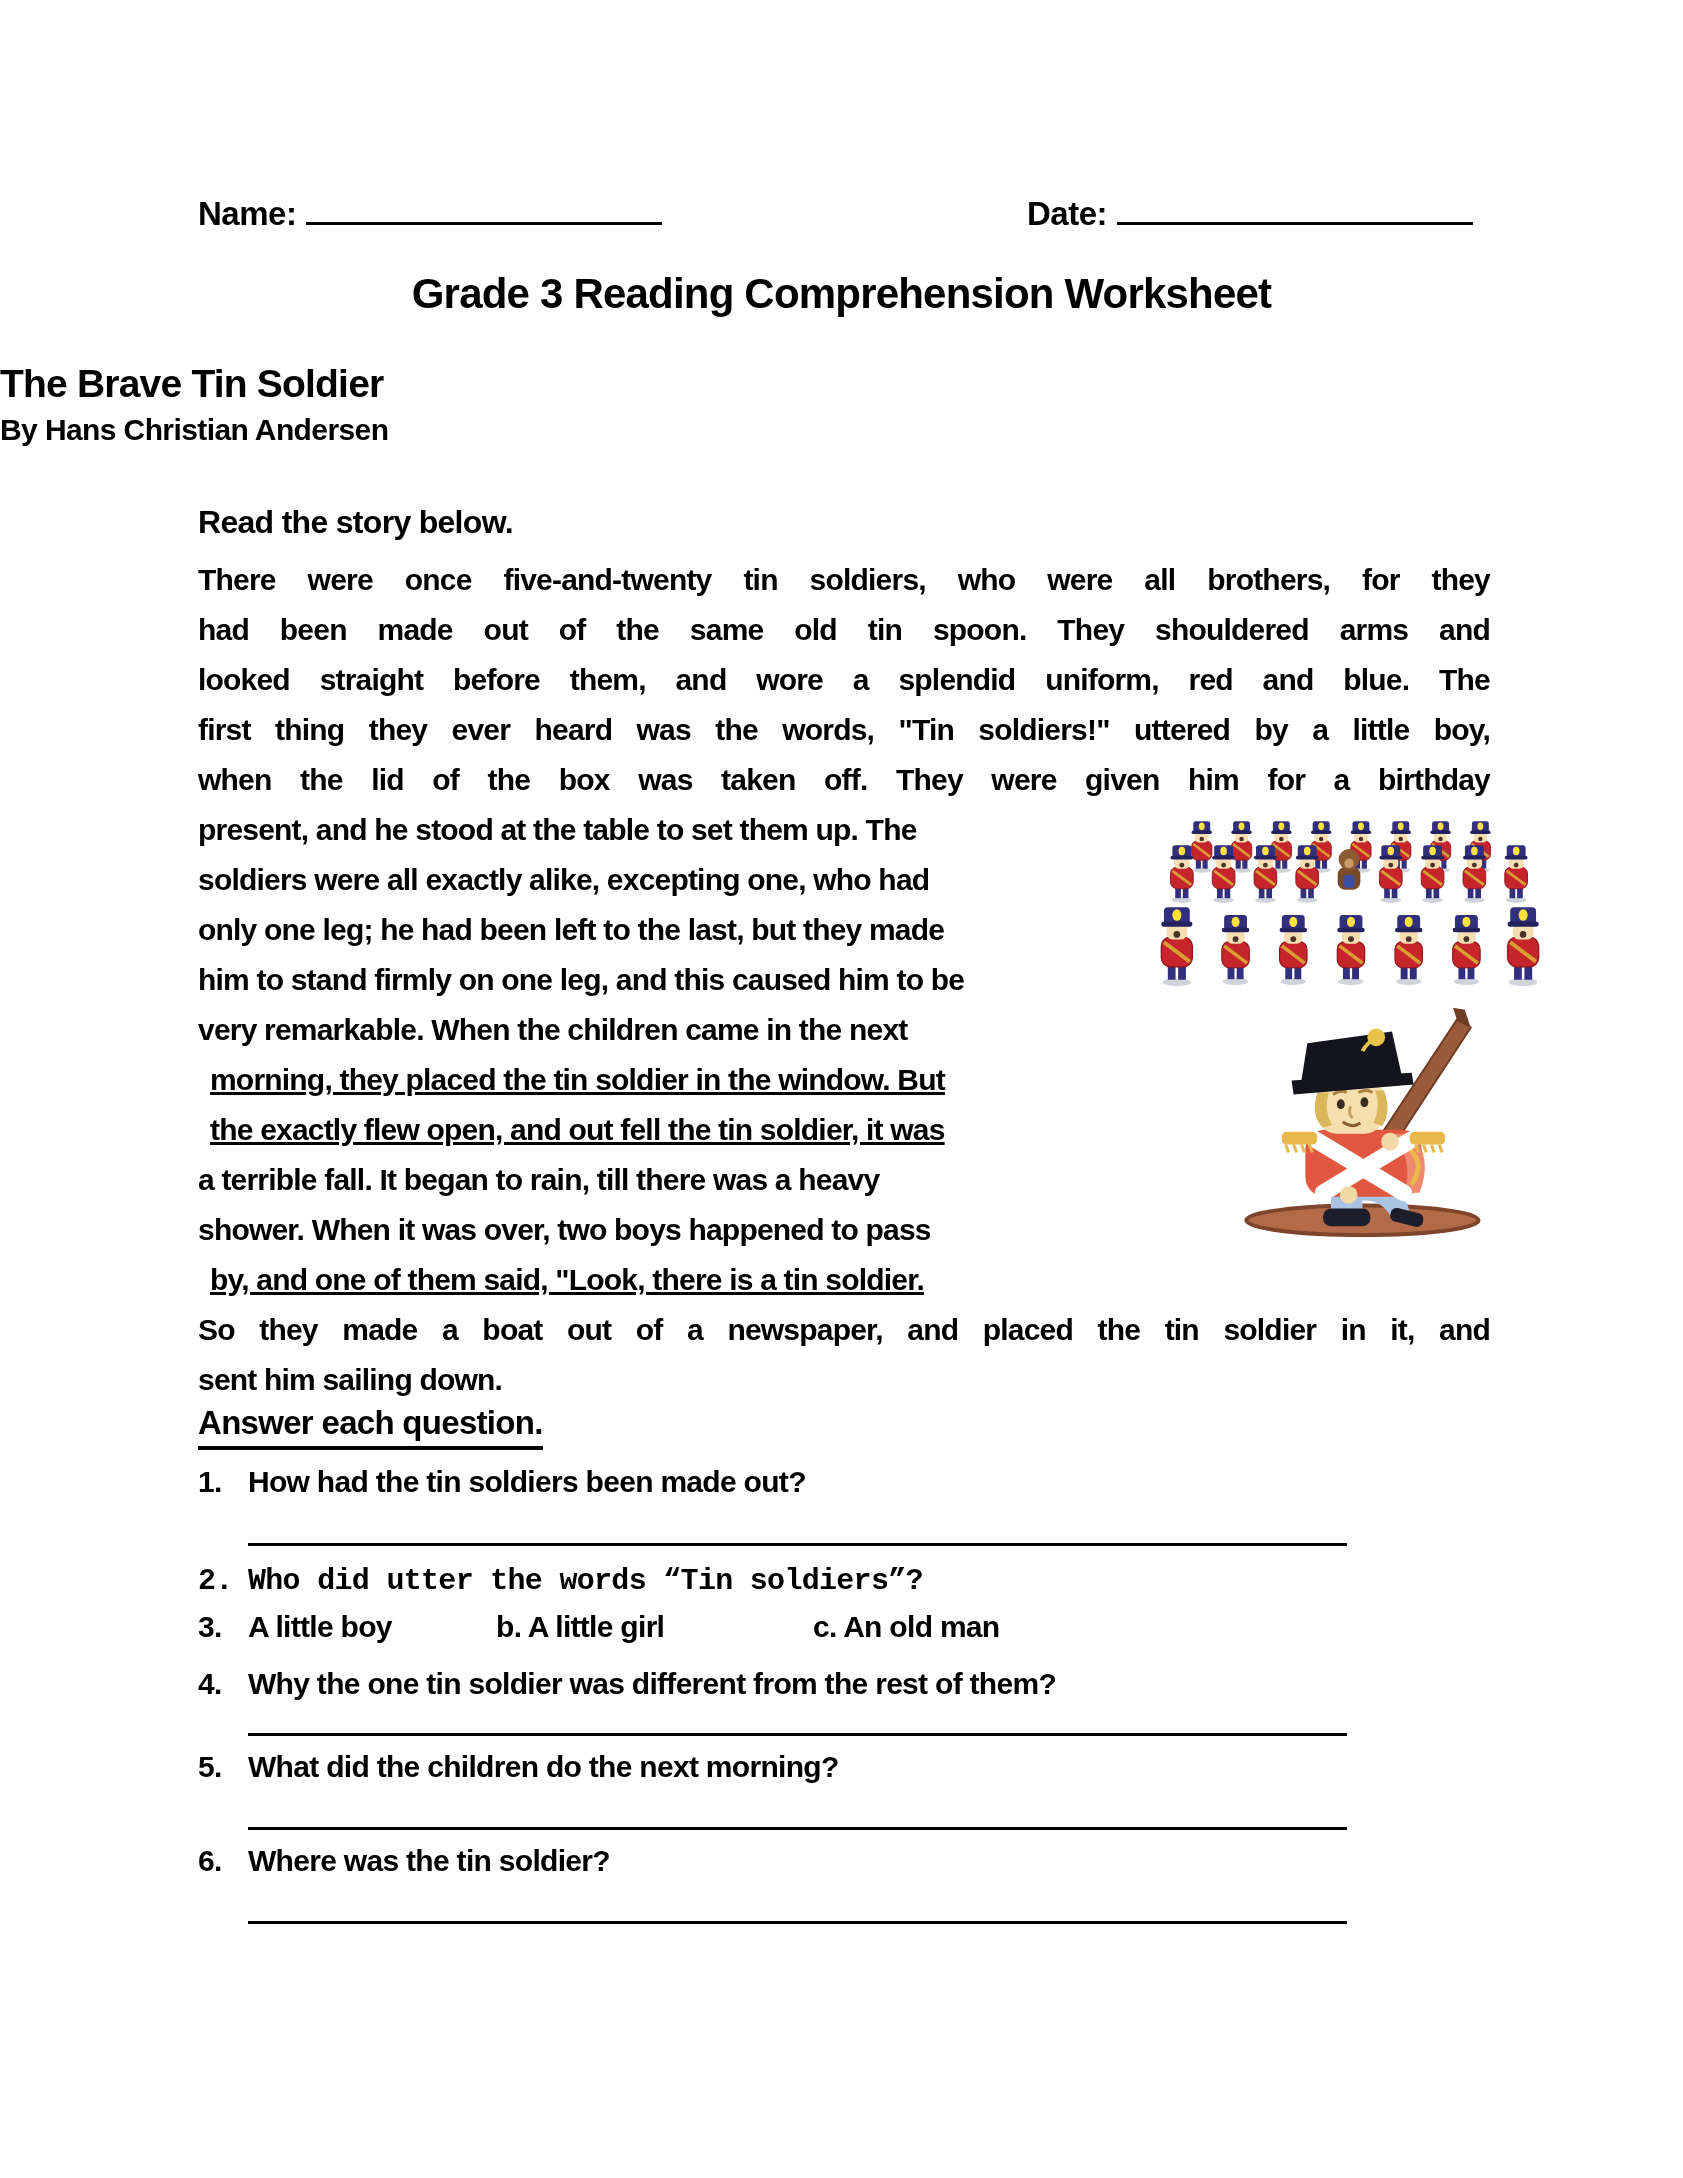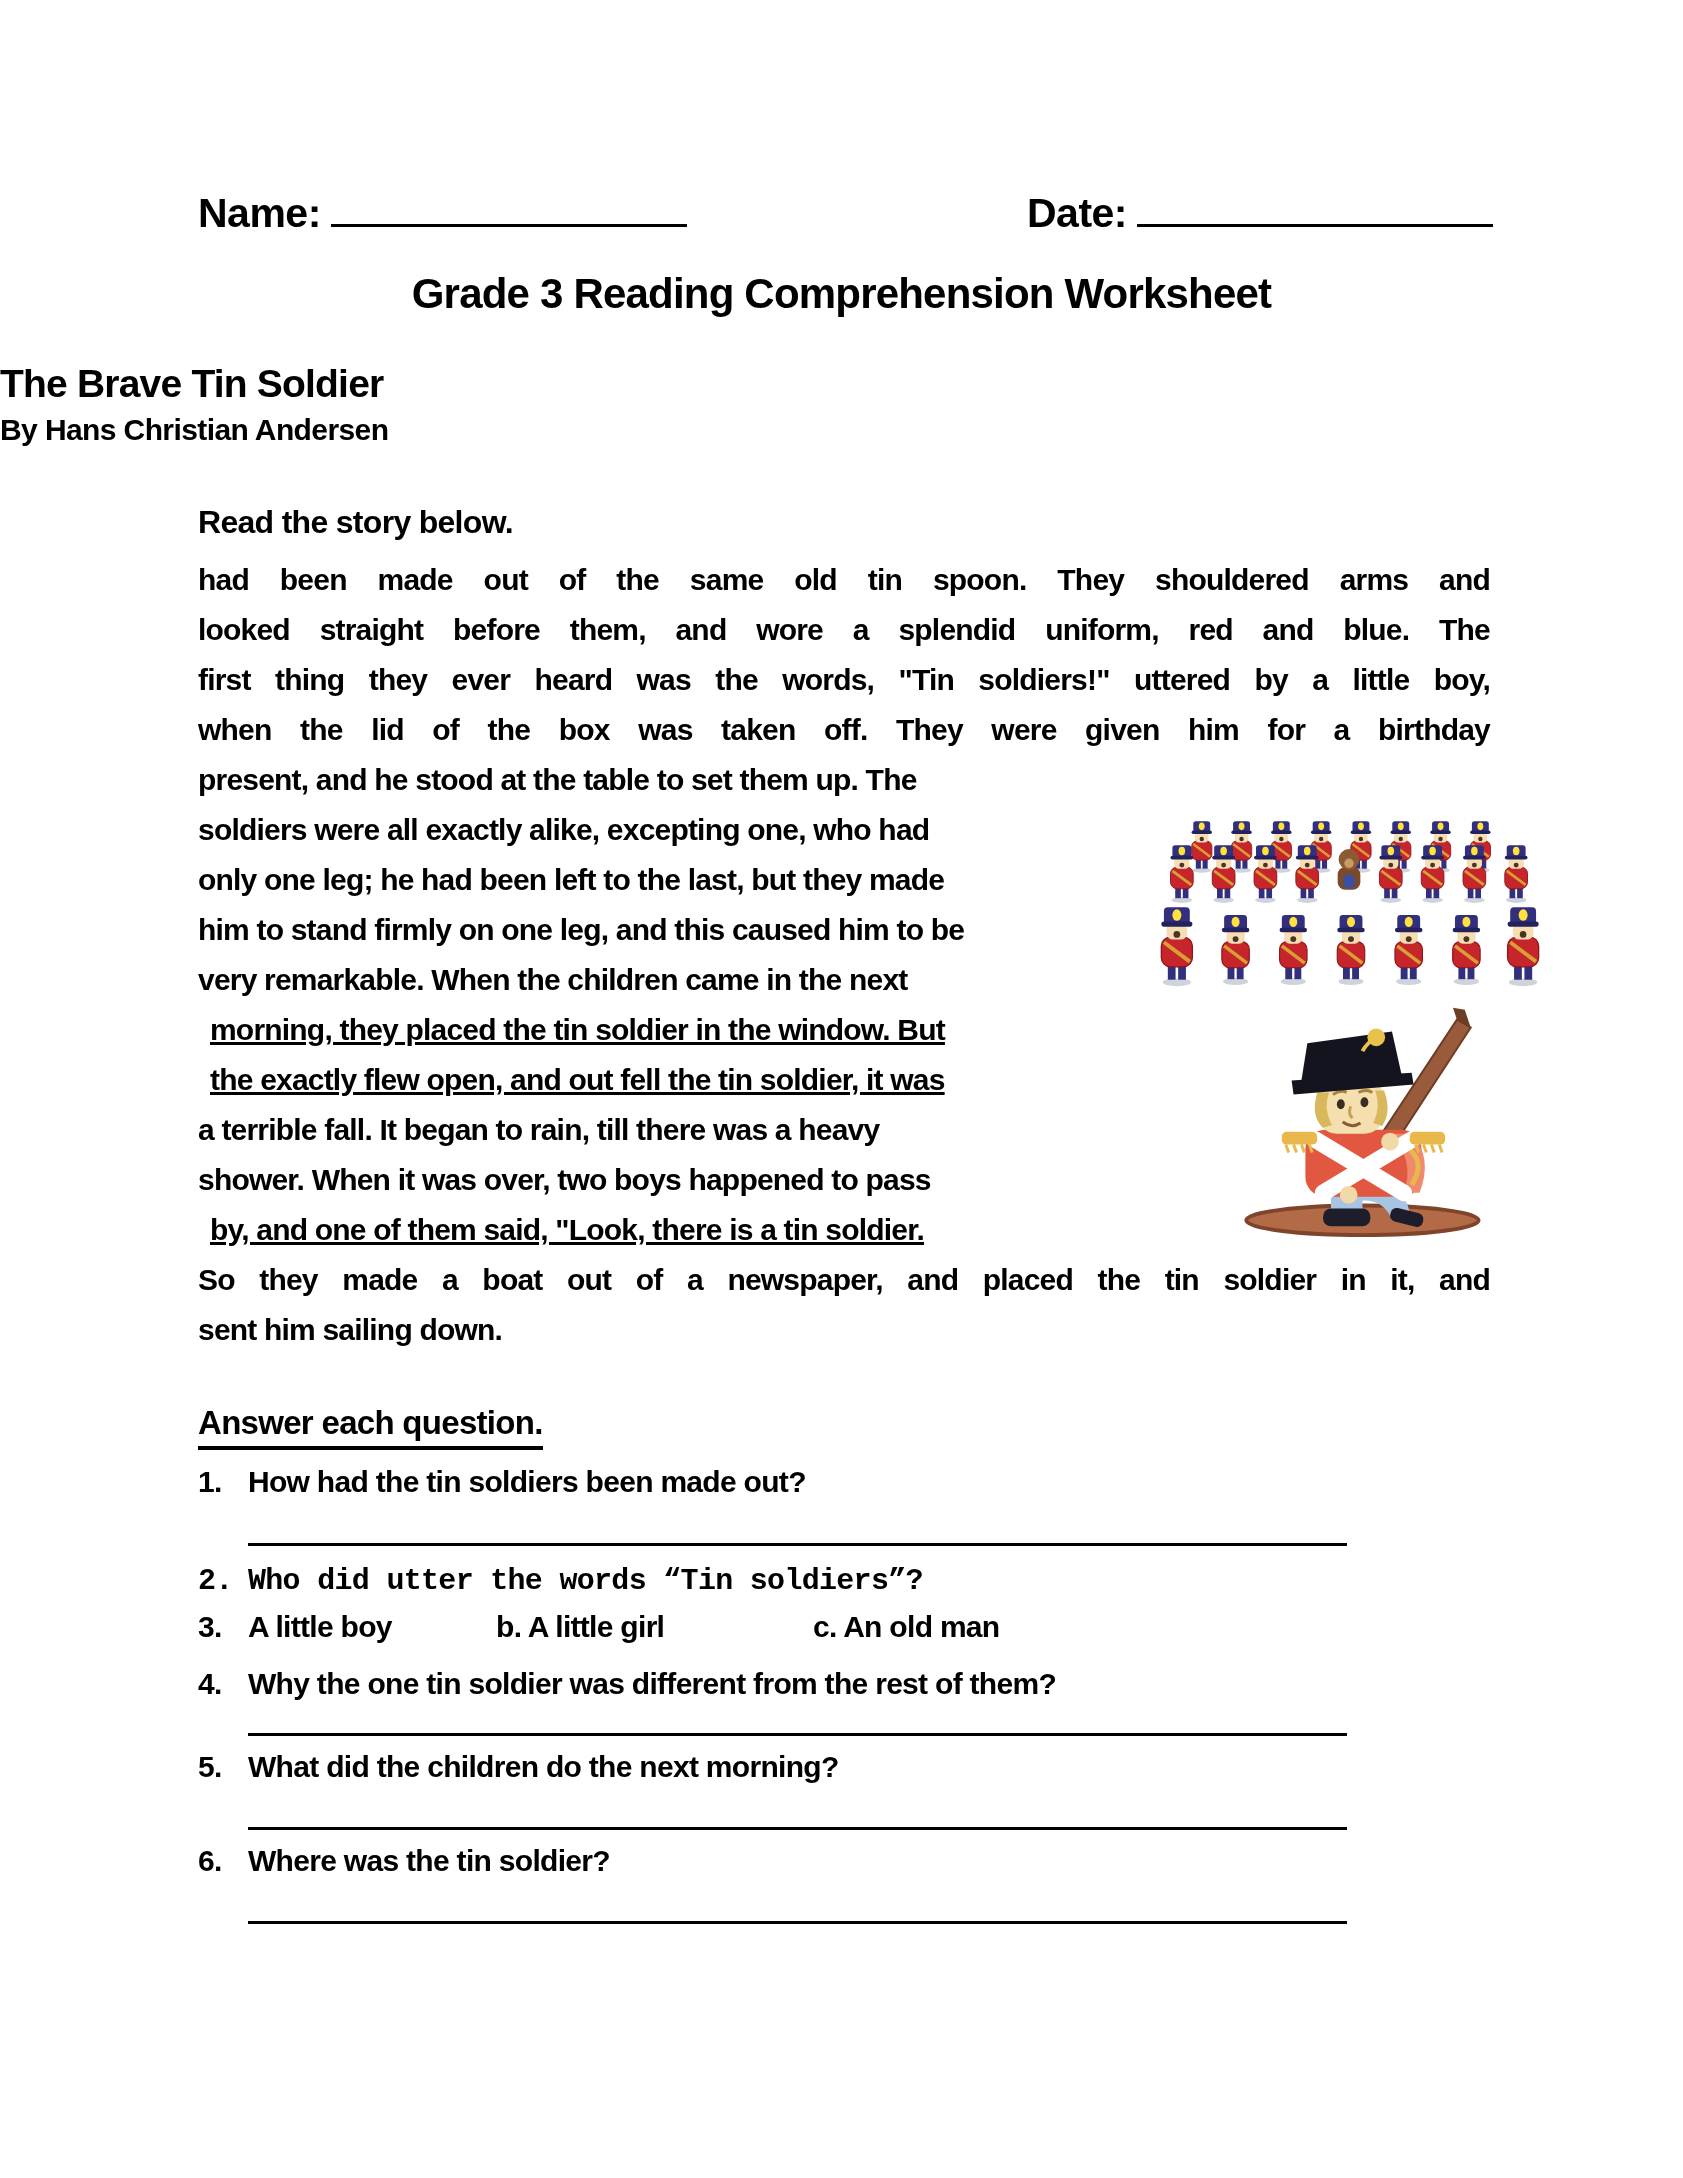--- a/index.html
+++ b/index.html
@@ -1,20 +1,20 @@
 <!DOCTYPE html>
 <html><head>
 <meta charset="utf-8">
 <style>
   html,body{margin:0;padding:0;background:#ffffff;}
   body{width:1683px;height:2178px;font-family:"Liberation Sans",sans-serif;font-weight:bold;color:#000;}
   .page{position:relative;width:1683px;height:2178px;background:#fff;overflow:hidden;}
 
   
-  .field{position:absolute;top:190px;font-size:41px;letter-spacing:-0.5px;white-space:nowrap;}
+  .field{position:absolute;top:190px;font-size:33px;letter-spacing:-0.5px;white-space:nowrap;}
   .field-name{left:198px;}
   .field-date{left:1027px;}
   .blank{display:inline-block;border-bottom:3px solid #000;height:32px;vertical-align:baseline;margin-left:10px;}
   .blank-name{width:356px;}
   .blank-date{width:356px;}
 
   .main-title{position:absolute;top:269px;left:0;width:1683px;text-align:center;font-size:42px;letter-spacing:-0.8px;line-height:50px;}
   .story-title{position:absolute;top:360px;left:0;width:1683px;font-size:39px;letter-spacing:-0.8px;line-height:48px;}
   .byline{position:absolute;top:410px;left:0;width:1683px;text-align:left;font-size:30px;letter-spacing:-0.6px;line-height:40px;}
 
@@ -53,20 +53,21 @@
     <span>Date:</span><span class="blank blank-date"></span>
   </div>
 
   <div class="main-title">Grade 3 Reading Comprehension Worksheet</div>
   <div class="story-title">The Brave Tin Soldier</div>
   <div class="byline">By Hans Christian Andersen</div>
 
   <div class="instruction">Read the story below.</div>
 
   <div class="story">
+    <div class="sline just">There were once five-and-twenty tin soldiers, who were all brothers, for they</div>
     <div class="sline just">had been made out of the same old tin spoon. They shouldered arms and</div>
     <div class="sline just">looked straight before them, and wore a splendid uniform, red and blue. The</div>
     <div class="sline just">first thing they ever heard was the words, "Tin soldiers!" uttered by a little boy,</div>
     <div class="sline just">when the lid of the box was taken off. They were given him for a birthday</div>
     <div class="sline">present, and he stood at the table to set them up. The</div>
     <div class="sline">soldiers were all exactly alike, excepting one, who had</div>
     <div class="sline">only one leg; he had been left to the last, but they made</div>
     <div class="sline">him to stand firmly on one leg, and this caused him to be</div>
     <div class="sline">very remarkable. When the children came in the next</div>
     <div class="sline ind">morning, they placed the tin soldier in the window. But</div>

